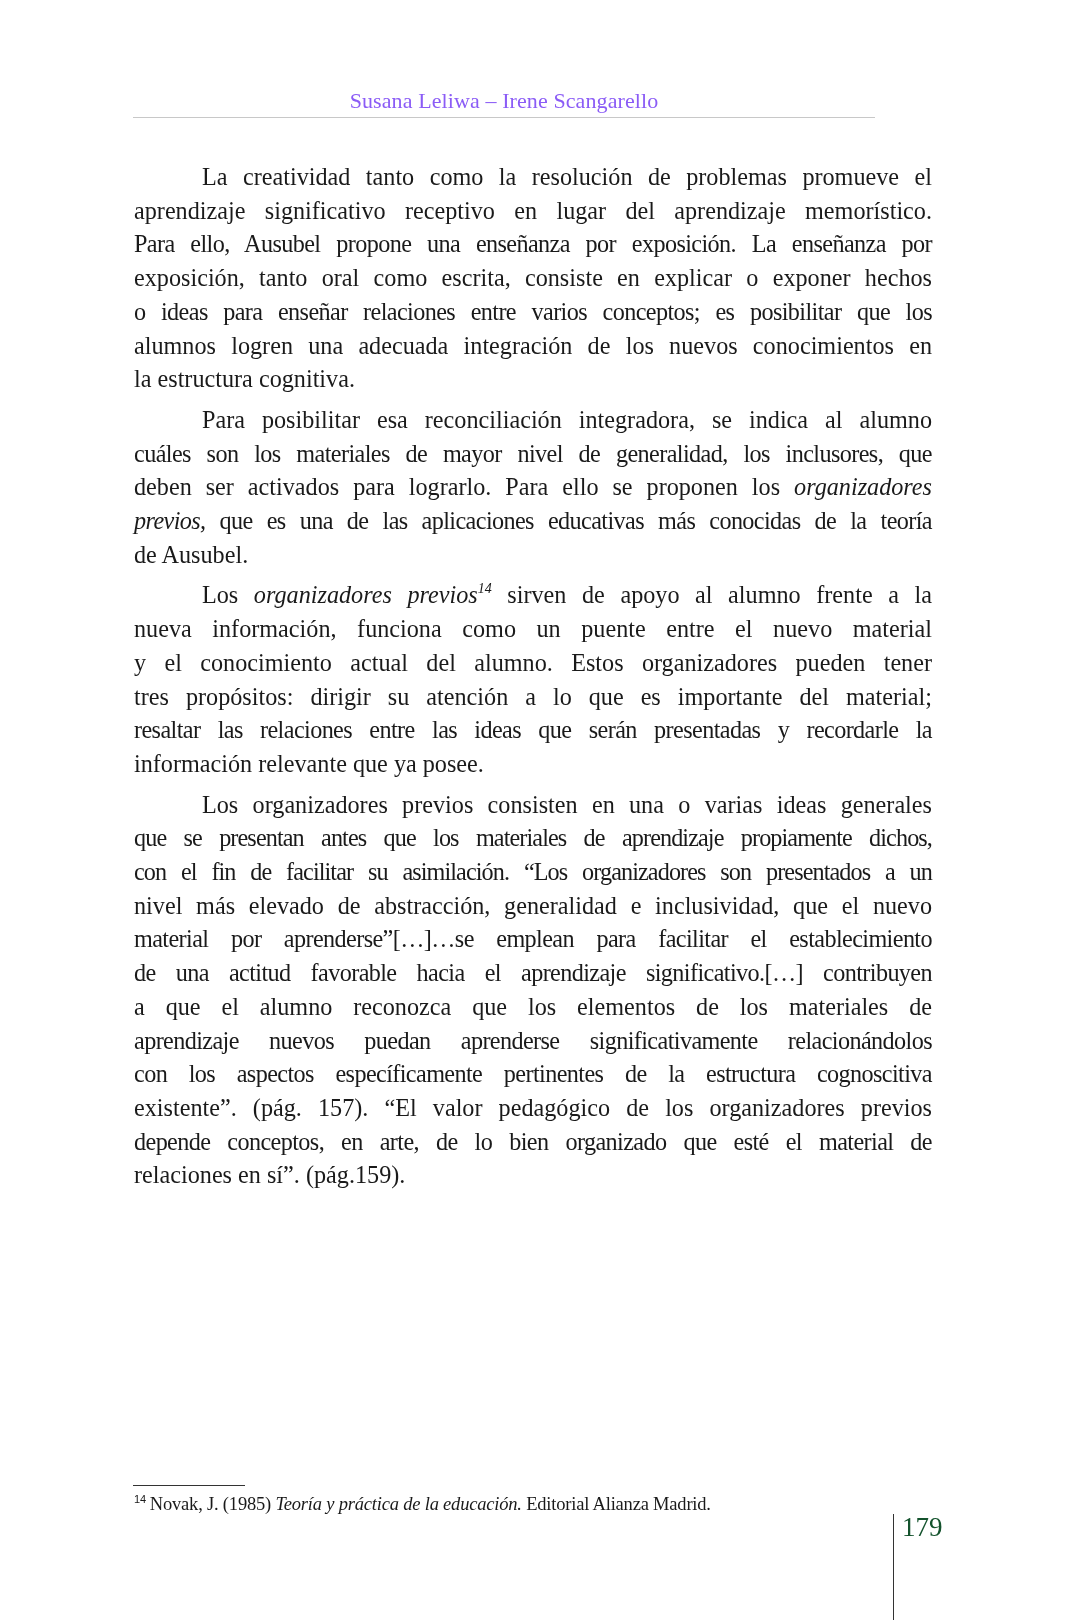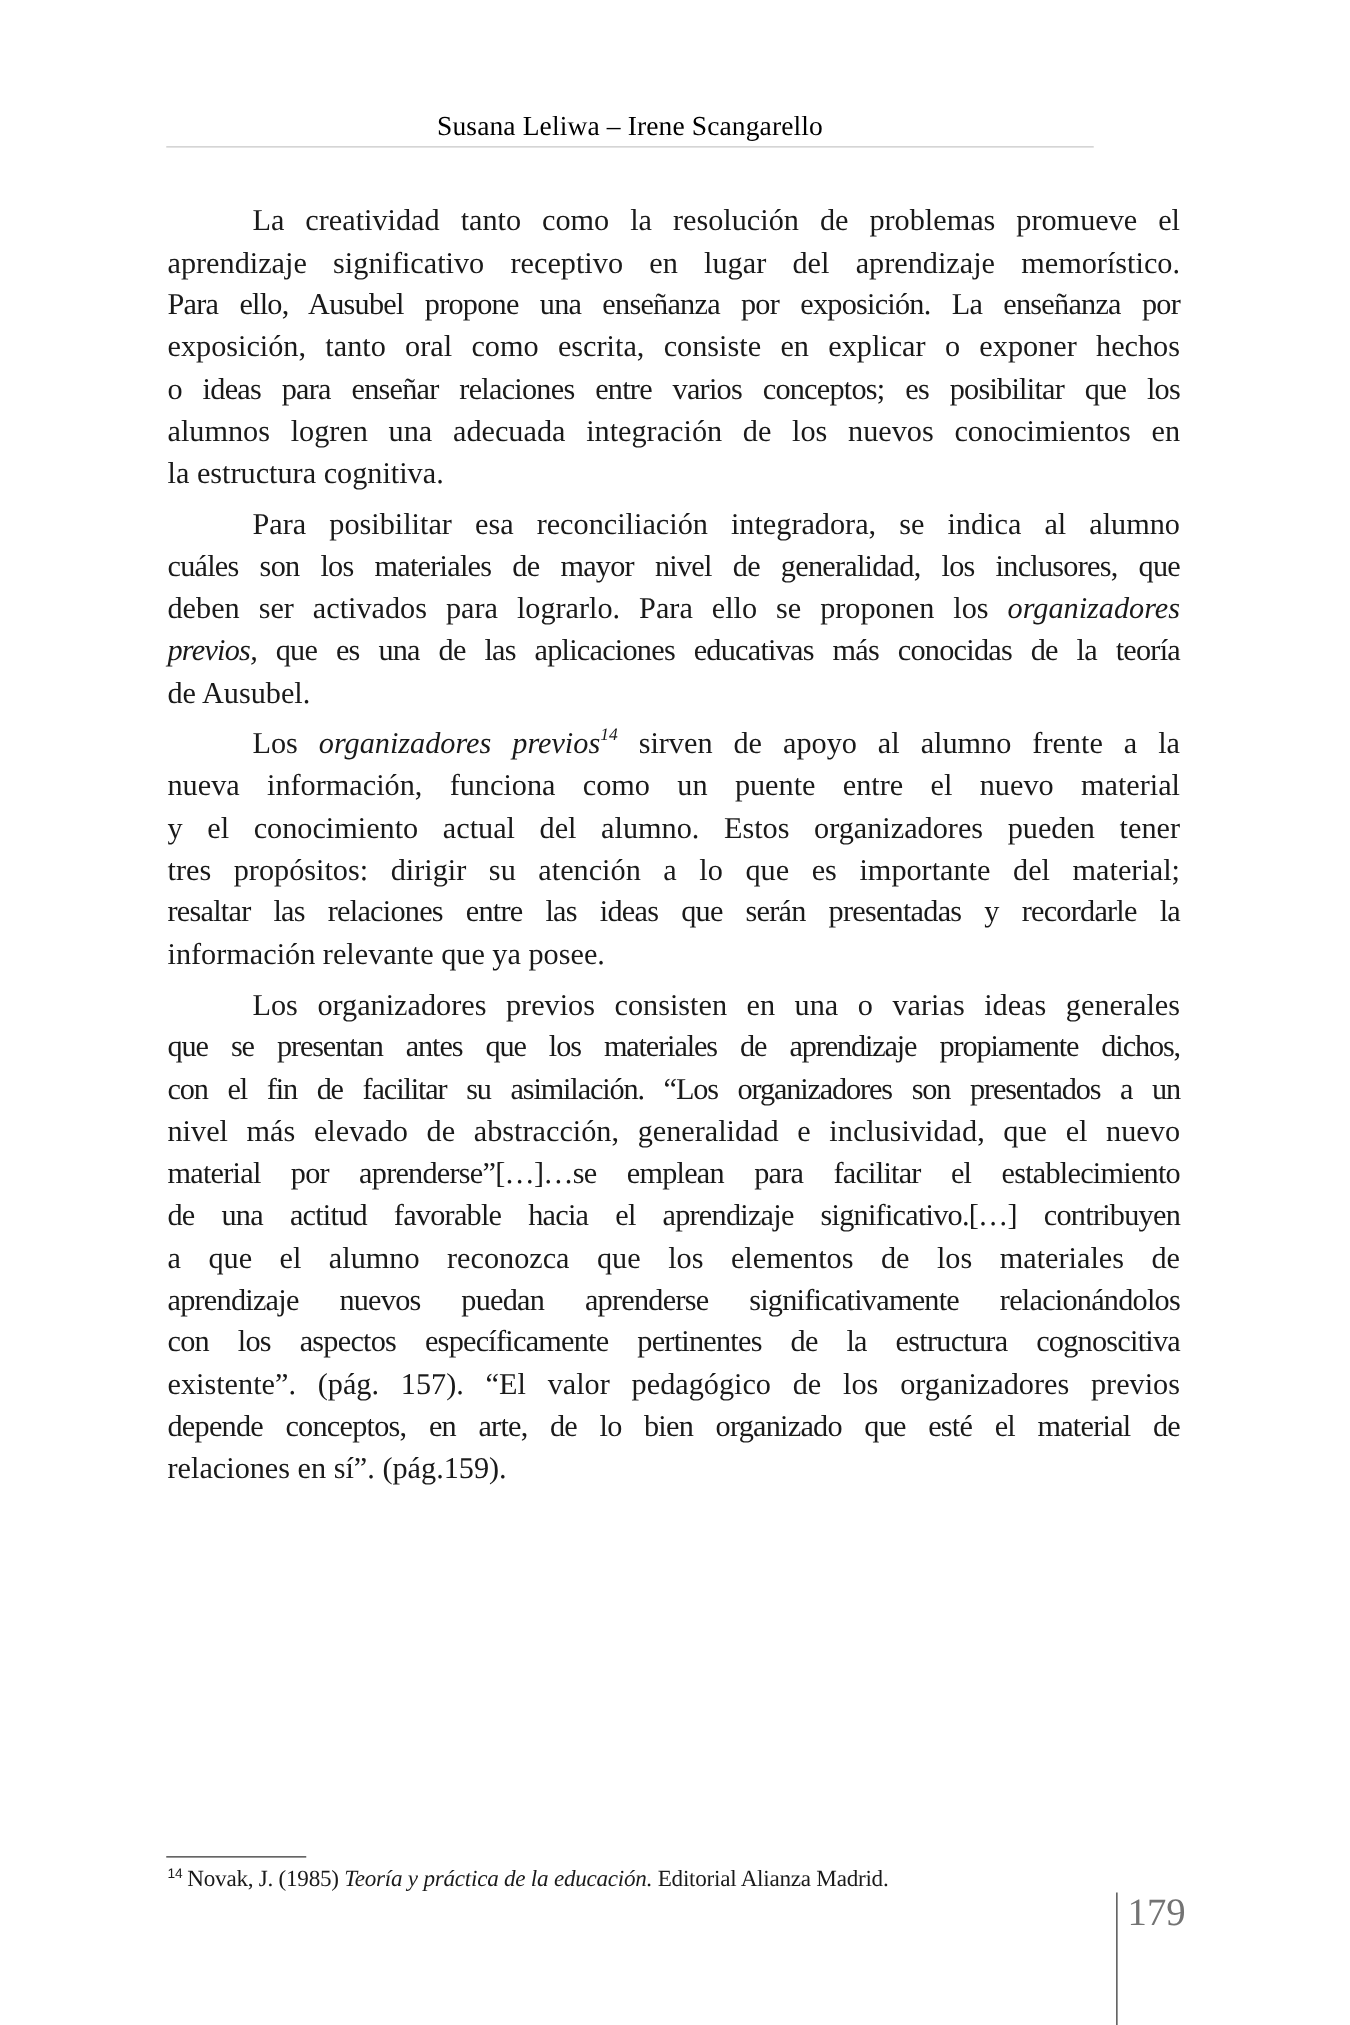--- a/index.html
+++ b/index.html
@@ -4,32 +4,32 @@
   <style>
     html, body { margin: 0; padding: 0; background: #ffffff; }
     body {
       width: 1080px; height: 1620px; position: relative; overflow: hidden;
       font-family: "Liberation Serif", "DejaVu Serif", serif;
       color: #1a1a1a;
     }
     .running-head {
       position: absolute; left: 133px; top: 88px; width: 742px;
       text-align: center; font-size: 22px; letter-spacing: 0.1px;
-      color: #000000;
+      color: #8b5cf6;
     }
     .head-rule {
       position: absolute; left: 133px; top: 117px; width: 742px; height: 0;
       border-top: 1.5px solid #c8c8c8;
     }
     .body-text {
       position: absolute; left: 134px; top: 160px; width: 810px;
       font-size: 24.2px; line-height: 33.7px; text-align: justify;
       hyphens: none;
     }
-    .body-text p { margin: 0 0 7px 0; text-indent: 68px; }
+    .body-text p { margin: 0 12px 7px 0; text-indent: 68px; }
     .body-text .line { display: block; text-align: justify; text-align-last: justify; text-indent: 0; }
     .body-text .line.first { text-indent: 68px; }
     .body-text .line.last { text-align-last: left; }
     .body-text .cond { letter-spacing: -0.6px; word-spacing: -1.5px; }
     .body-text .cond2 { letter-spacing: -0.9px; word-spacing: -2px; }
     .body-text i { font-style: italic; }
     .body-text sup { font-size: 14px; font-style: italic; line-height: 0; vertical-align: 10px; }
     .fn-rule {
       position: absolute; left: 133px; top: 1485px; width: 112px; height: 0;
       border-top: 1.5px solid #333;
@@ -38,21 +38,21 @@
       position: absolute; left: 134px; top: 1492px; font-size: 18.5px; line-height: 24px;
       letter-spacing: -0.2px;
     }
     .footnote sup { font-family: "Liberation Sans", "DejaVu Sans", sans-serif; font-size: 11px; vertical-align: 7px; line-height: 0; margin-right: 4px; }
     .footnote i { font-style: italic; }
     .page-rule {
       position: absolute; left: 893px; top: 1514px; width: 0; height: 106px;
       border-left: 1.5px solid #333;
     }
     .page-number {
-      position: absolute; left: 902px; top: 1512px; font-size: 31px; color: #737373;
+      position: absolute; left: 902px; top: 1512px; font-size: 27px; color: #14532d;
     }
   </style>
 </head>
 <body>
 
 <div class="running-head">Susana Leliwa – Irene Scangarello</div>
 <div class="head-rule"></div>
 
 <div class="body-text">
   <p style="text-indent:0">

